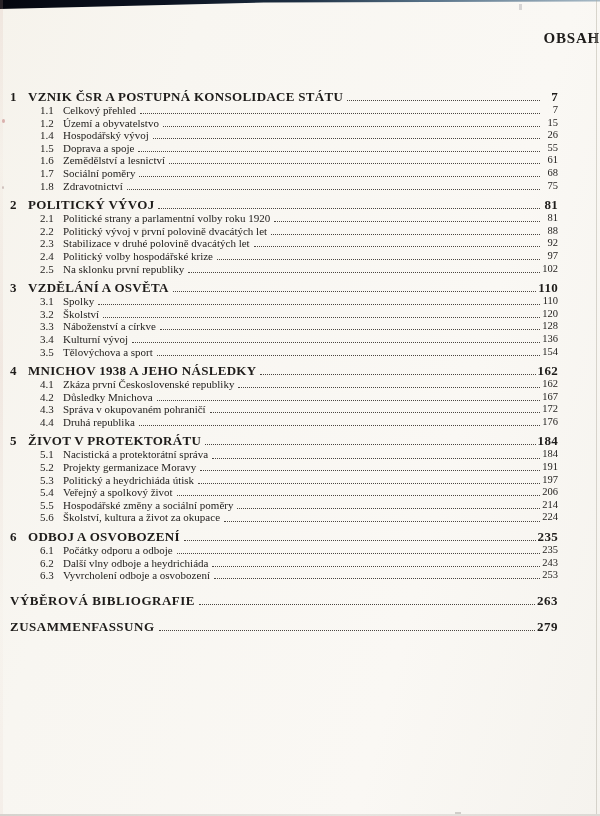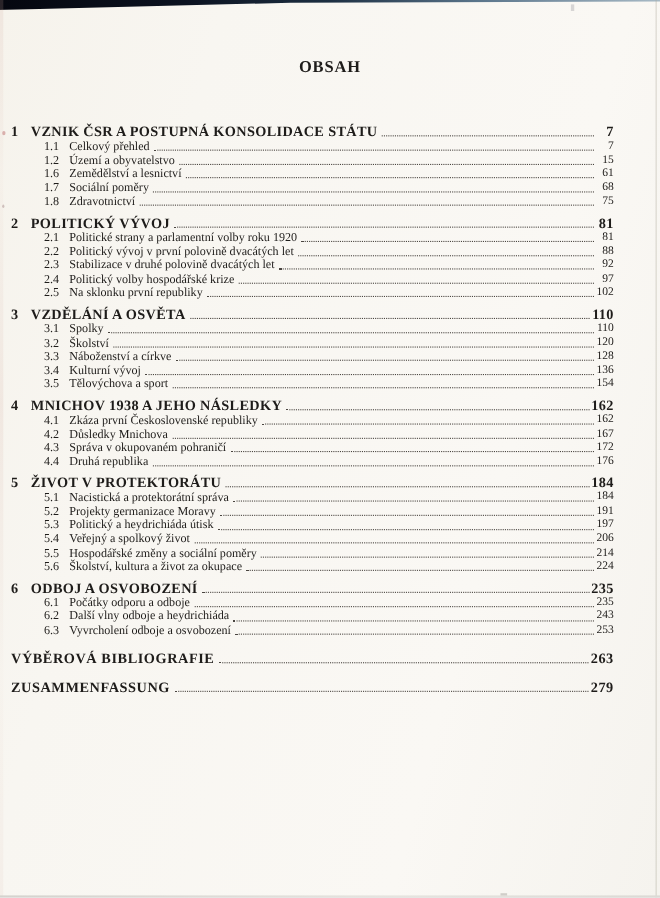--- a/index.html
+++ b/index.html
@@ -35,22 +35,22 @@
   }
   .speck { position: absolute; border-radius: 50%; }
   .speck-1 { left: 2px; top: 119px; width: 3px; height: 4px; background: rgba(190,110,110,0.5); }
   .speck-2 { left: 2px; top: 186px; width: 2px; height: 3px; background: rgba(160,130,130,0.45); }
   .speck-3 { left: 519px; top: 4px;  width: 3px; height: 6px; background: rgba(150,150,155,0.35); border-radius: 0; }
   .speck-4 { left: 455px; top: 812px; width: 6px; height: 2px; background: rgba(150,148,142,0.4); border-radius: 0; }
   .speck-5 { left: 142px; top: 228px; width: 4px; height: 3px; background: rgba(170,160,150,0.3); }
 
   
   .page-title {
-    padding-top: 53px;
-    text-align: center;
+    padding-top: 30px;
+    text-align: right;
     font-weight: bold;
     font-size: 15px;
     line-height: 17px;
     letter-spacing: 0.8px;
   }
 
   
   .toc { padding: 42px 42px 0 10px; }
   .row { display: flex; align-items: flex-end; }
   .row .num { flex: none; }
@@ -106,21 +106,33 @@
   </div>
 
   <div class="row sub">
     <span class="num">1.2</span>
     <span class="label">Území a obyvatelstvo</span>
     <span class="leader"></span>
     <span class="pg">15</span>
   </div>
 
 
-
+  <div class="row sub">
+    <span class="num">1.4</span>
+    <span class="label">Hospodářský vývoj</span>
+    <span class="leader"></span>
+    <span class="pg">26</span>
+  </div>
+
+  <div class="row sub">
+    <span class="num">1.5</span>
+    <span class="label">Doprava a spoje</span>
+    <span class="leader"></span>
+    <span class="pg">55</span>
+  </div>
 
   <div class="row sub">
     <span class="num">1.6</span>
     <span class="label">Zemědělství a lesnictví</span>
     <span class="leader"></span>
     <span class="pg">61</span>
   </div>
 
   <div class="row sub">
     <span class="num">1.7</span>

